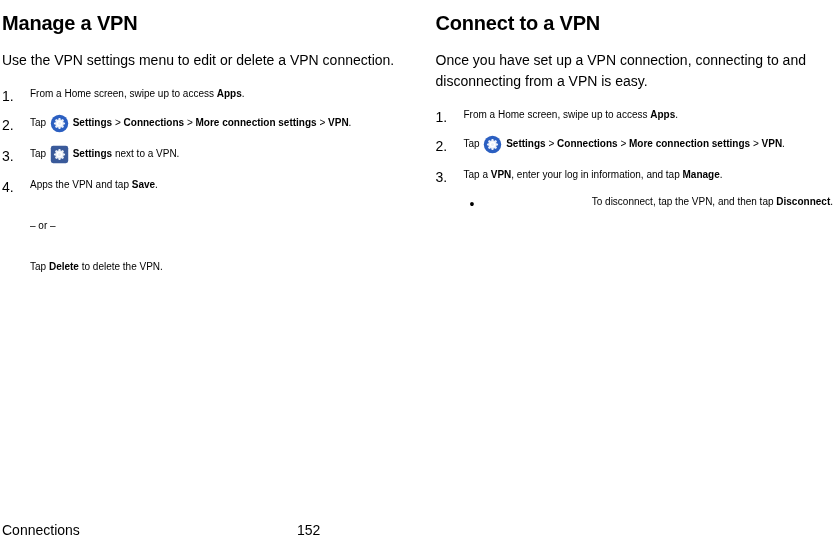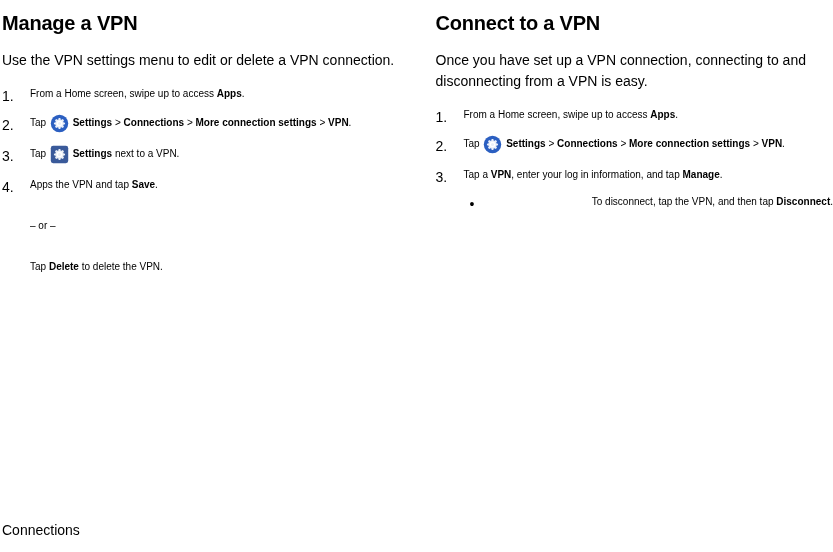--- a/index.html
+++ b/index.html
@@ -172,14 +172,15 @@
         <div class="sub-bullet">
           <span>To disconnect, tap the VPN, and then tap </span><span class="bold">Disconnect</span><span>.</span>
         </div>
       </li>
     </ol>
   </div>
 </div>
 
 <div class="footer">
   <div class="footer-left">Connections</div>
+  <div class="footer-center">152</div>
   <div class="footer-right"></div>
 </div>
 
 </body></html>

